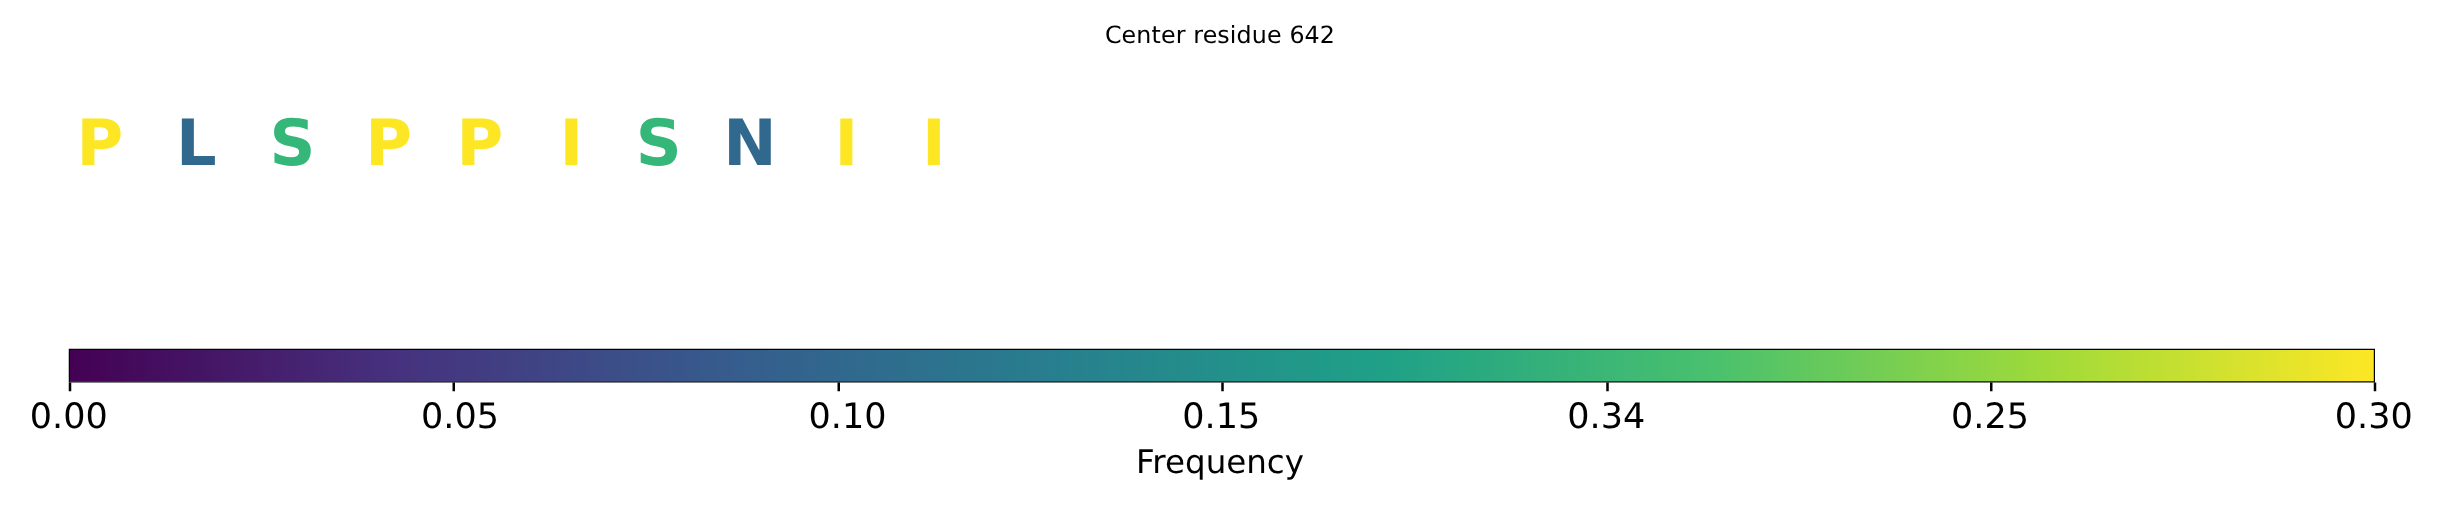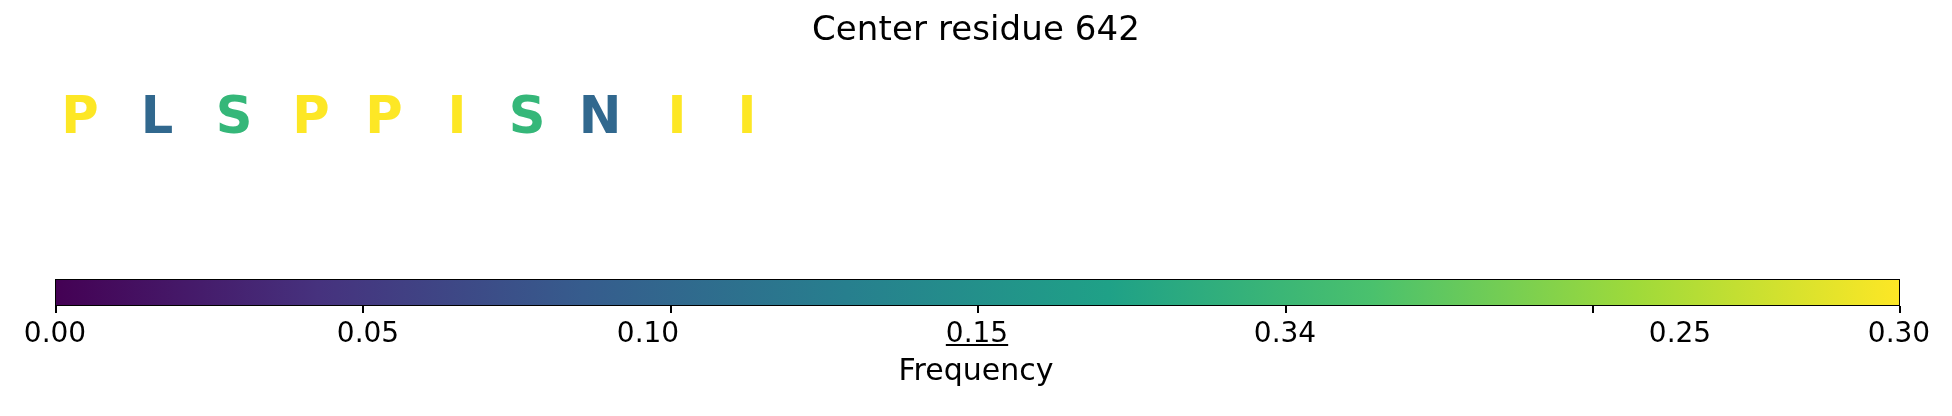--- a/index.html
+++ b/index.html
@@ -16,21 +16,21 @@
     overflow: hidden;
   }
 
   
   #plot-title {
     position: absolute;
     top: 10px;
     left: 0;
     width: 1952px;
     text-align: center;
-    font-size: 34px;
+    font-size: 19px;
     font-weight: 400;
     line-height: 36px;
     color: #000000;
     letter-spacing: 0.1px;
   }
 
   
   #sequence-logo {
     position: absolute;
     top: 88px;
@@ -84,21 +84,21 @@
     font-size: 28px;
     line-height: 34px;
     color: #000000;
   }
   #colorbar-axis-label {
     position: absolute;
     top: 354px;
     left: 0;
     width: 1952px;
     text-align: center;
-    font-size: 30px;
+    font-size: 26px;
     line-height: 32px;
     color: #000000;
   }
 </style>
 </head>
 <body>
 
 <div id="plot-title">Center residue 642</div>
 
 <div id="sequence-logo">
@@ -115,24 +115,24 @@
   </div>
 
 <div id="colorbar-area">
   <div id="colorbar-gradient" style="background: linear-gradient(to right, rgb(68, 1, 84), rgb(70, 50, 126), rgb(54, 92, 141), rgb(39, 127, 142), rgb(31, 161, 135), rgb(74, 193, 109), rgb(159, 218, 58), rgb(253, 231, 37));"></div>
   <div id="colorbar-ticks">
       <div class="cb-tick" style="left: 55px;"></div>
       <div class="cb-tick-label" style="left: 55px;">0.00</div>
       <div class="cb-tick" style="left: 362px;"></div>
       <div class="cb-tick-label" style="left: 368px;">0.05</div>
       <div class="cb-tick" style="left: 670px;"></div>
-      <div class="cb-tick-label" style="left: 648px;">0.10</div>
+      <div class="cb-tick-label" style="left: 678px;">0.10</div>
       <div class="cb-tick" style="left: 977px;"></div>
-      <div class="cb-tick-label" style="left: 977px; text-decoration: underline;">0.15</div>
+      <div class="cb-tick-label" style="left: 977px;">0.15</div>
       <div class="cb-tick" style="left: 1285px;"></div>
       <div class="cb-tick-label" style="left: 1285px;">0.34</div>
       <div class="cb-tick" style="left: 1592px;"></div>
-      <div class="cb-tick-label" style="left: 1680px;">0.25</div>
+      <div class="cb-tick-label" style="left: 1592px;">0.25</div>
       <div class="cb-tick" style="left: 1899px;"></div>
       <div class="cb-tick-label" style="left: 1899px;">0.30</div>
     </div>
   <div id="colorbar-axis-label">Frequency</div>
 </div>
 
 </body></html>

